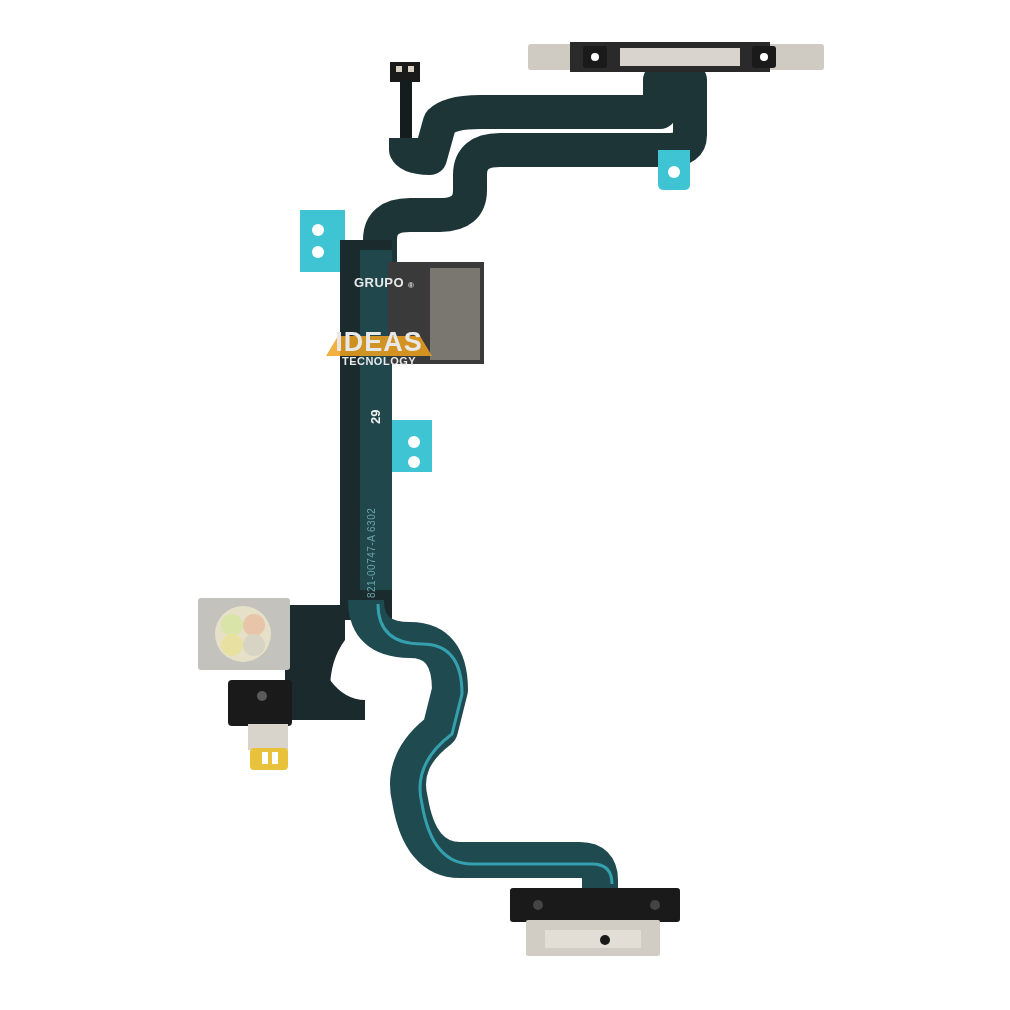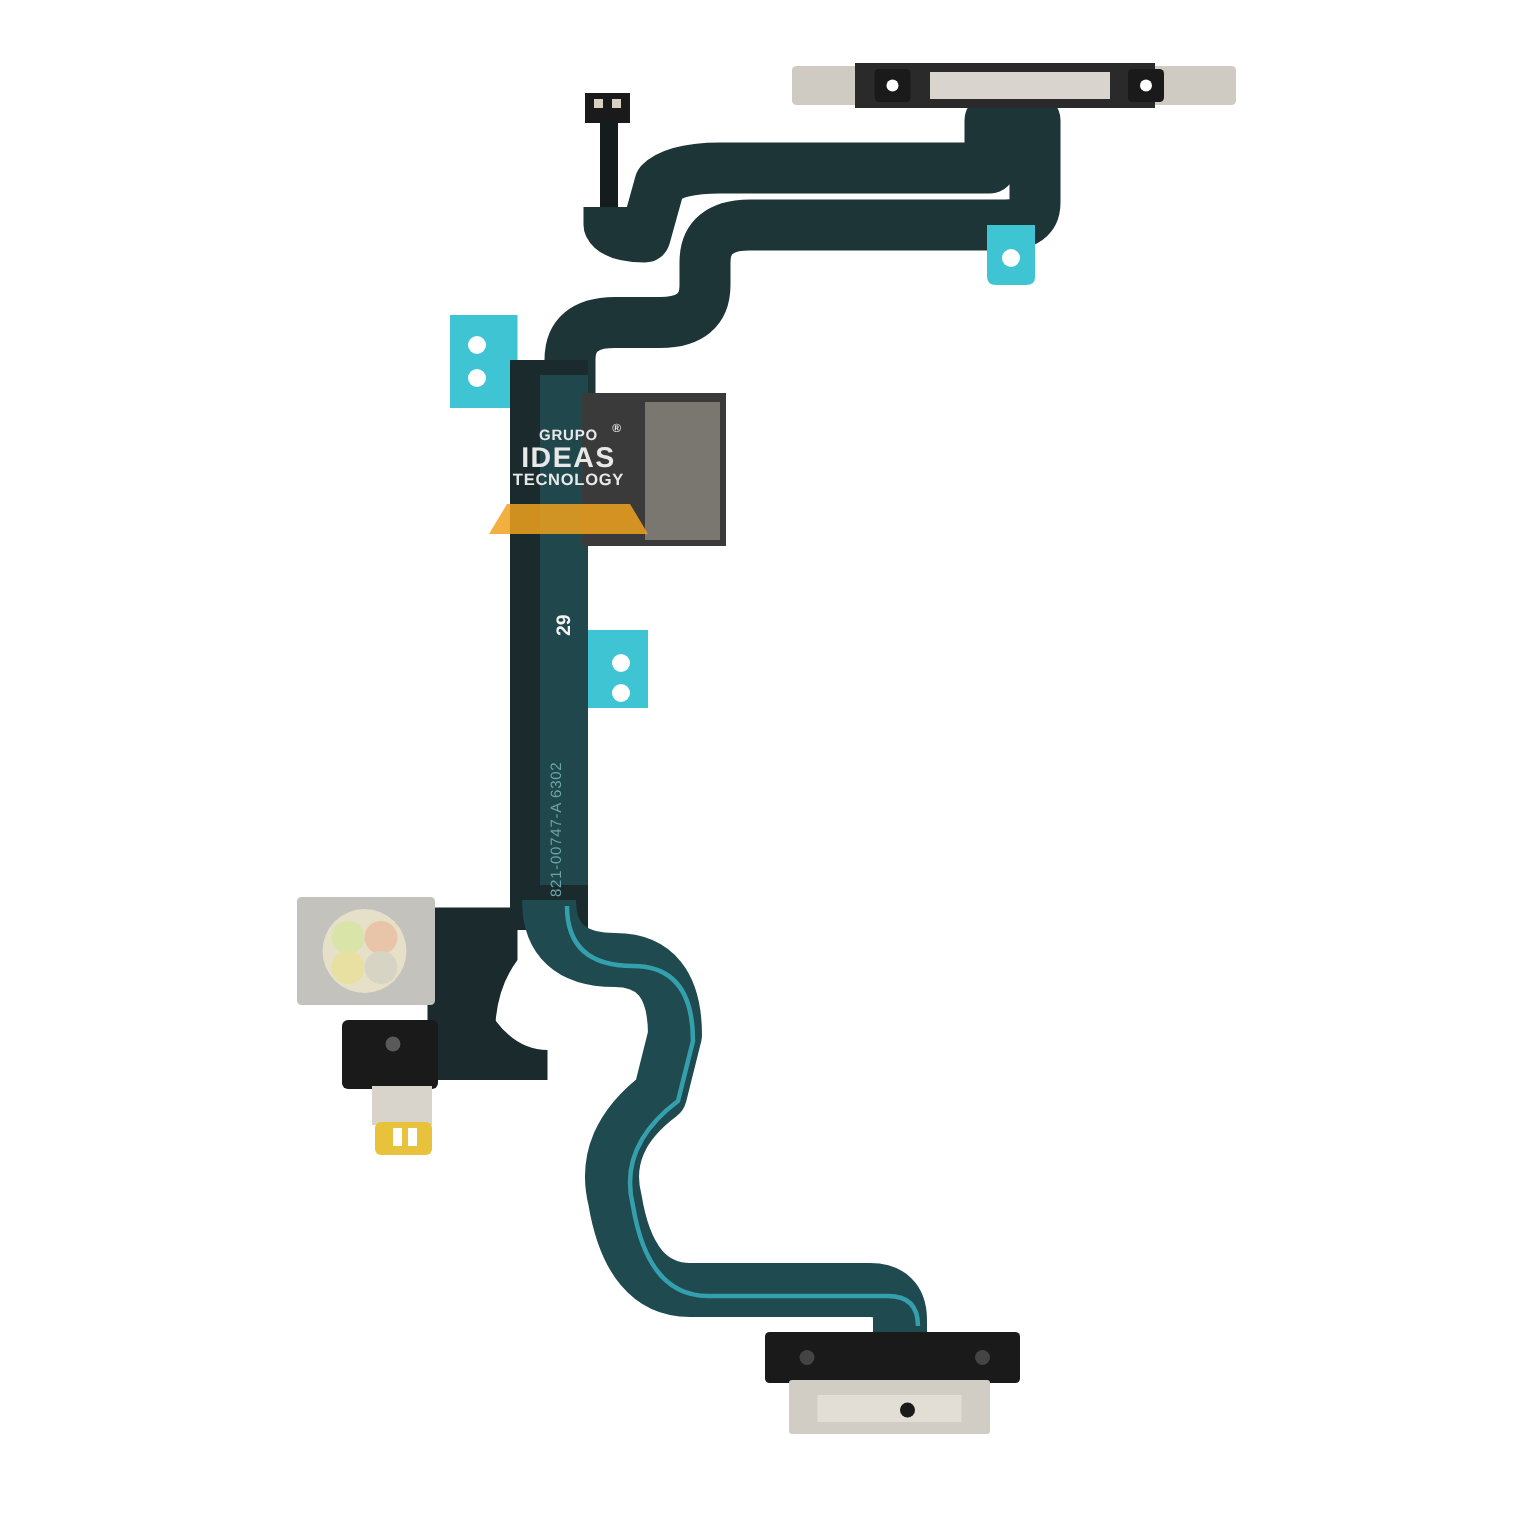--- a/index.html
+++ b/index.html
@@ -1,20 +1,20 @@
 <!DOCTYPE html>
 <html><head>
 <meta charset="utf-8">
 <style>
   html, body { margin: 0; padding: 0; background: #ffffff; }
   body { width: 1010px; height: 1010px; position: relative; overflow: hidden; font-family: "Liberation Sans", sans-serif; }
   .stage { position: absolute; left: 0; top: 0; width: 1010px; height: 1010px; }
   .logo { position: absolute; left: 326px; top: 276px; width: 106px; height: 90px; text-align: center; color: #e8e8e8; font-family: "Liberation Sans", sans-serif; font-weight: bold; line-height: 1; }
-  .logo .l1 { font-size: 10px; margin-top: 10px; letter-spacing: 0.5px; }
-  .logo .l2 { font-size: 19px; letter-spacing: 1px; }
+  .logo .l1 { font-size: 13px; letter-spacing: 0.5px; }
+  .logo .l2 { font-size: 27px; letter-spacing: 1px; margin-top: 40px; }
   .logo .l3 { font-size: 11px; letter-spacing: 0.5px; }
   .logo .reg { position: absolute; right: 18px; top: 6px; font-size: 8px; }
   .partno { position: absolute; left: 366px; top: 598px; transform-origin: left top; transform: rotate(-90deg); font-family: "Liberation Sans", sans-serif; font-size: 10px; color: #6aa4a8; white-space: nowrap; letter-spacing: 0.5px; }
   .code29 { position: absolute; left: 368px; top: 424px; transform-origin: left top; transform: rotate(-90deg); font-weight: bold; font-size: 13px; color: #f2f2f2; font-family: "Liberation Sans", sans-serif; }
 </style>
 </head>
 <body>
 
 <div class="stage">
   <svg width="1010" height="1010" viewBox="0 0 1010 1010">

